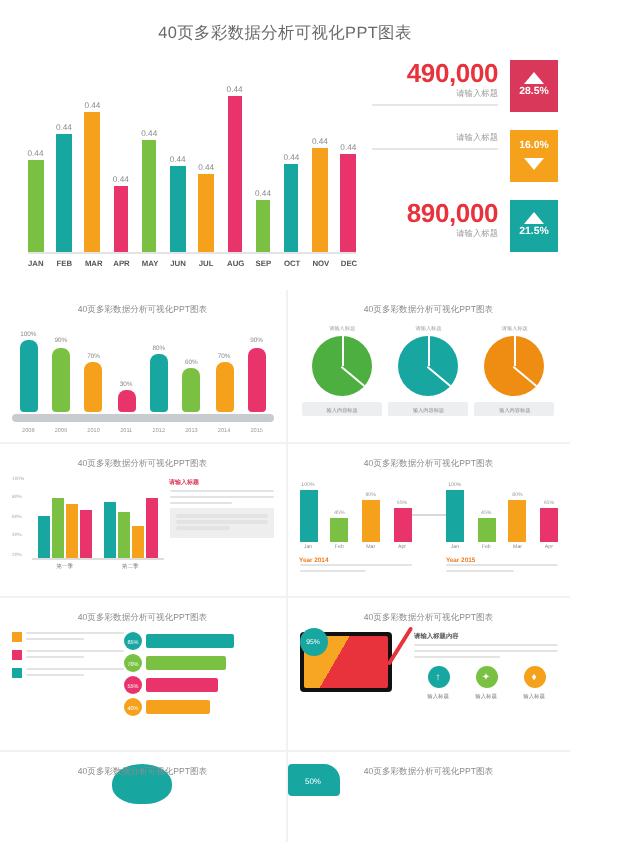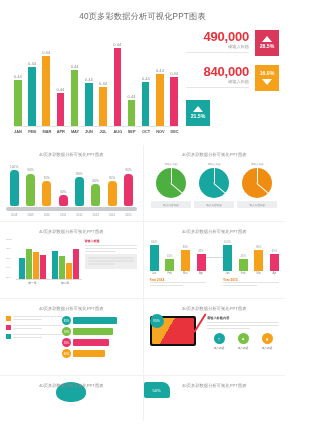--- a/index.html
+++ b/index.html
@@ -224,30 +224,33 @@
               <div class="kpi-sub">请输入标题</div>
               <div class="kpi-rule"></div>
             </div>
             <div class="badge" style="background: rgb(217, 56, 90);">
               <div class="tri up"></div>
               <div class="pct">28.5%</div>
             </div>
           </div>
           <div class="kpi">
             <div class="kpi-txt">
-              <div class="kpi-num">840,000</div>
               <div class="kpi-sub">请输入标题</div>
               <div class="kpi-rule"></div>
             </div>
             <div class="badge" style="background: rgb(245, 161, 27);">
               <div class="pct">16.0%</div>
               <div class="tri down"></div>
             </div>
           </div>
           <div class="kpi">
+            <div class="kpi-txt">
+              <div class="kpi-num">890,000</div>
+              <div class="kpi-sub">请输入标题</div>
+            </div>
             <div class="badge" style="background: rgb(23, 166, 160);">
               <div class="tri up"></div>
               <div class="pct">21.5%</div>
             </div>
           </div>
         </div>
     </div>
   </div>
 
   <div class="grid">

